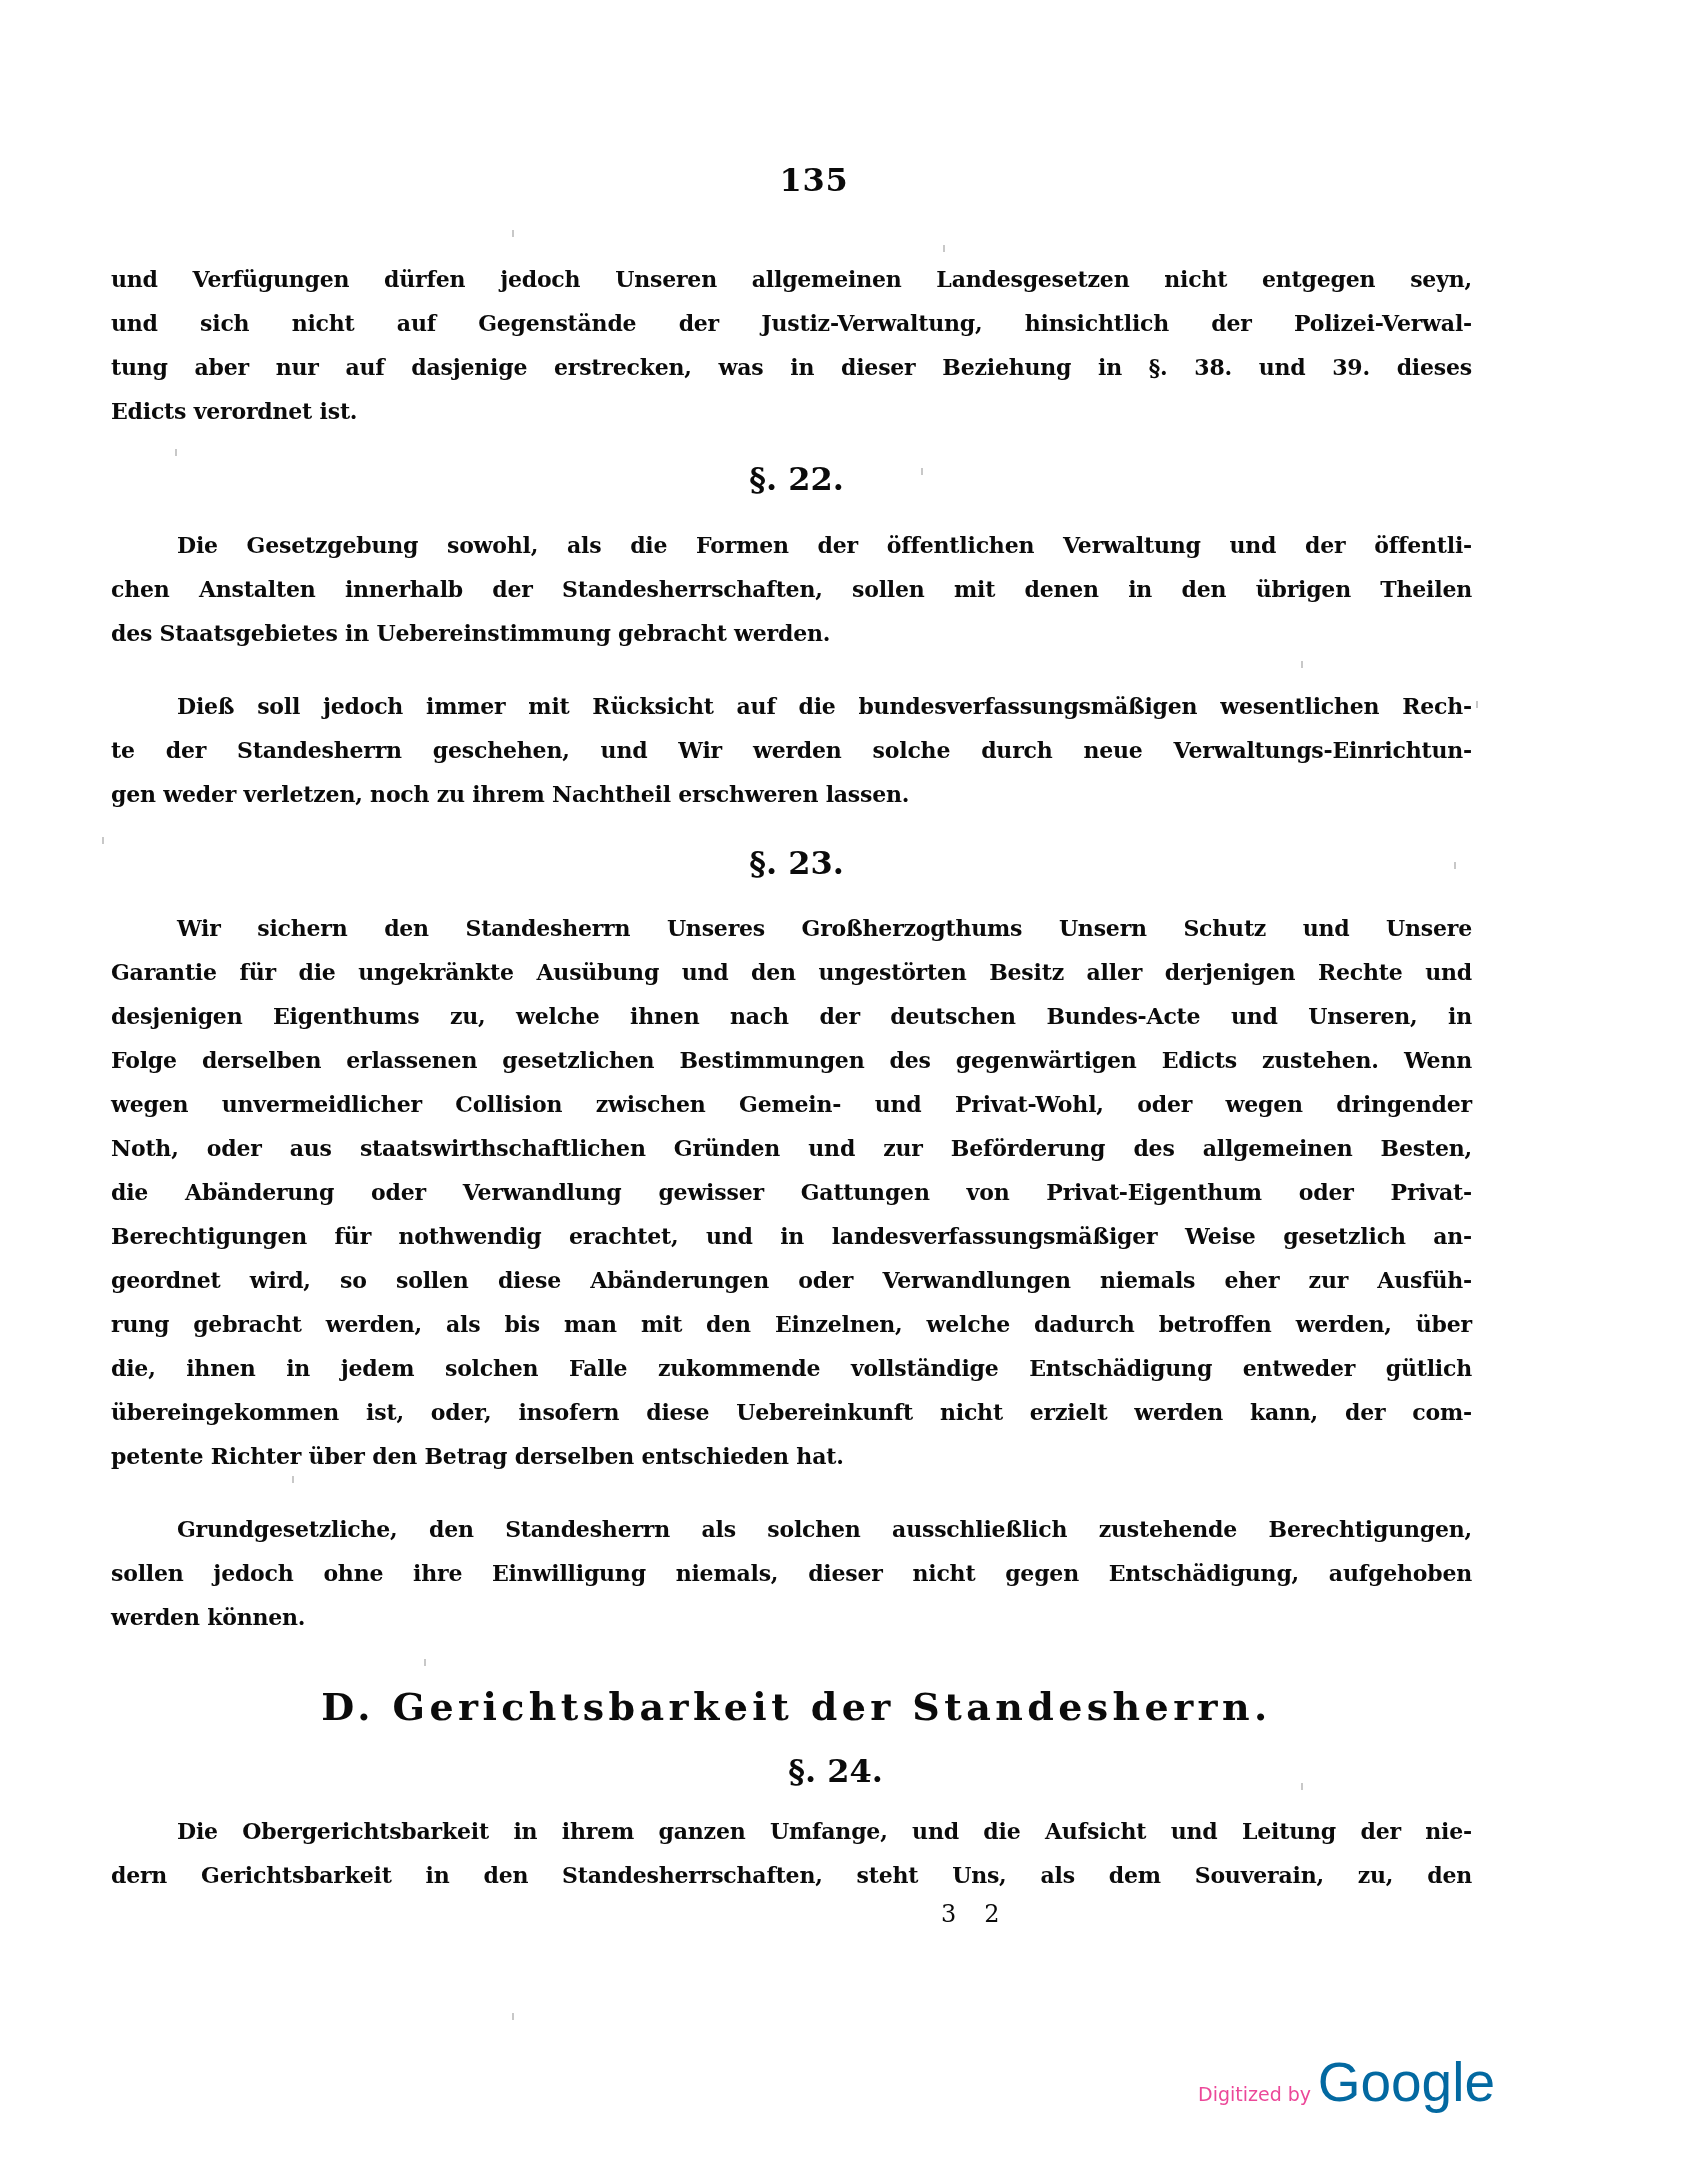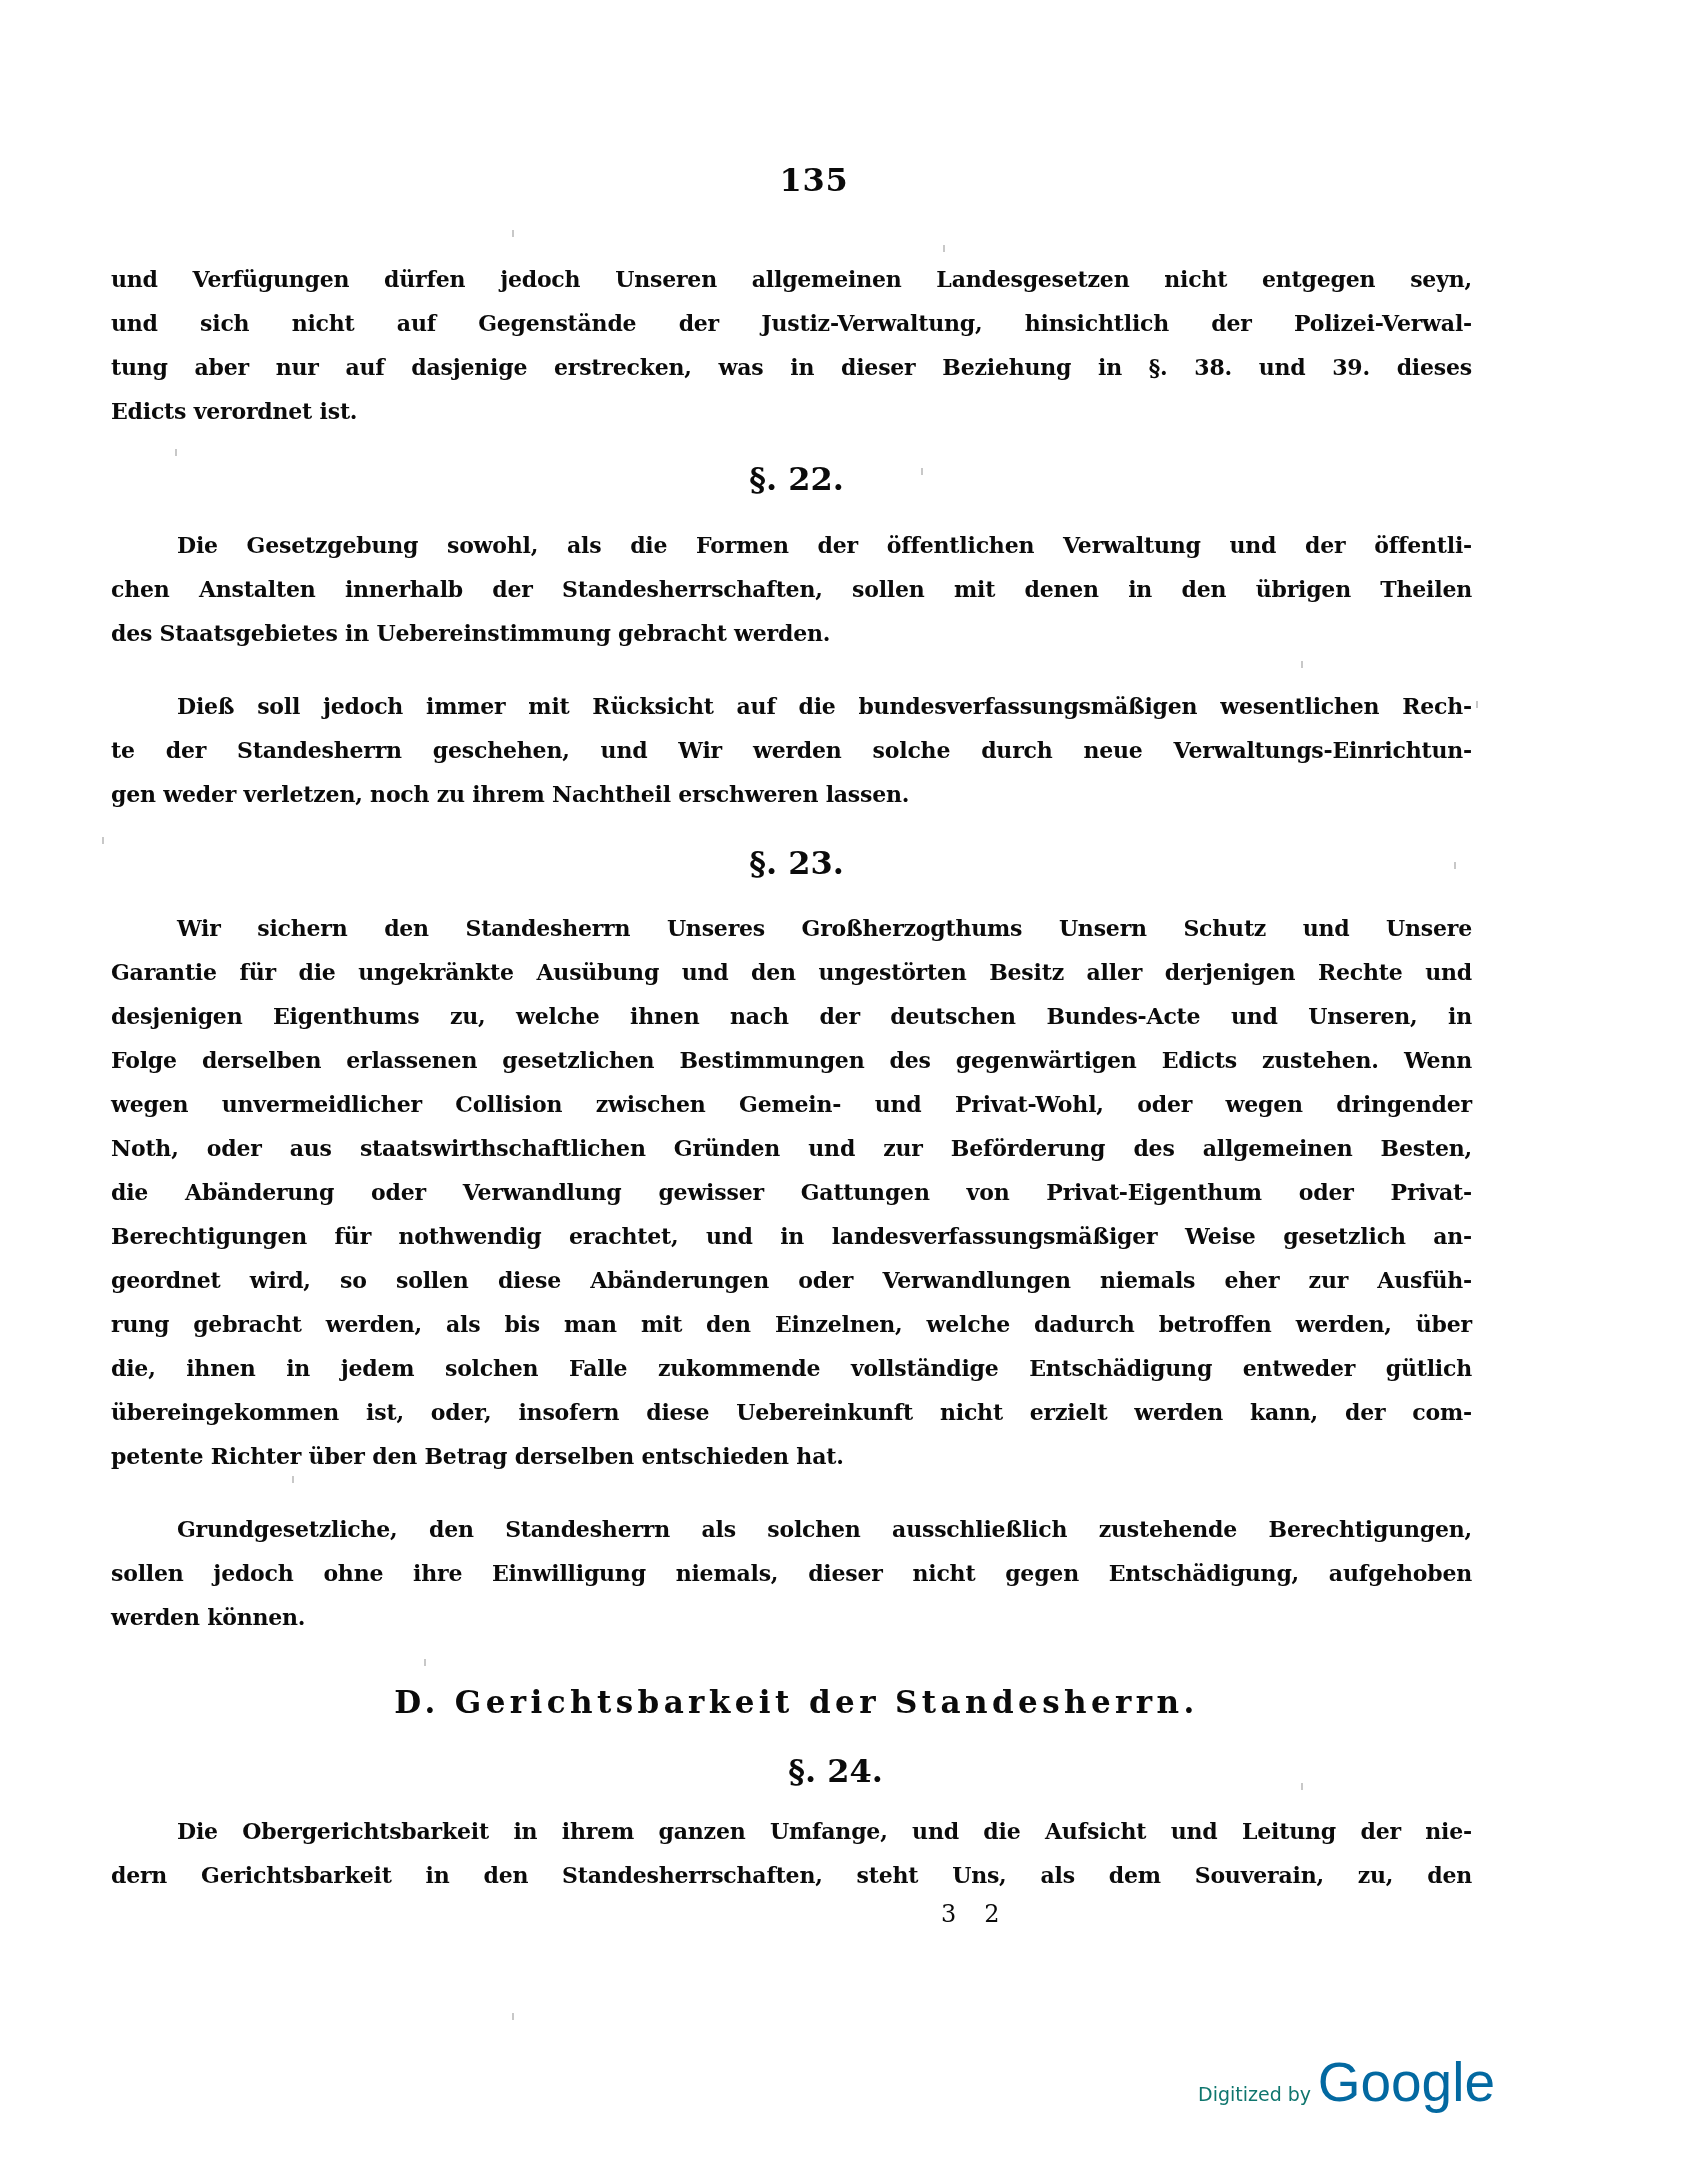--- a/index.html
+++ b/index.html
@@ -7,24 +7,24 @@
          font-family:"DejaVu Serif", serif; color:#0b0b0b; }
   .page-number { position:absolute; left:10px; width:1608px; top:161px; text-align:center;
                  font-size:32px; font-weight:bold; letter-spacing:0.7px; }
   .body-text { position:absolute; left:111px; width:1361px; }
   .para { margin:0; font-size:22px; line-height:44px; font-weight:bold; text-align:justify;
           text-align-last:left; letter-spacing:-0.2px; }
   .para .line { display:block; text-align:justify; text-align-last:justify; white-space:nowrap; overflow:visible; }
   .para .line.last { text-align-last:left; }
   .indent { padding-left:66px; }
   .section-mark { position:absolute; left:0; width:1593px; text-align:center; font-size:32px; font-weight:bold; }
-  .subheading { position:absolute; left:0; width:1593px; text-align:center; font-size:31px; font-weight:bold; letter-spacing:4.4px; }
+  .subheading { position:absolute; left:0; width:1593px; text-align:center; font-size:38px; font-weight:bold; letter-spacing:4.4px; }
   .signature { position:absolute; left:921px; top:1900px; font-size:24px; font-weight:normal; letter-spacing:10.2px;margin-left:20px; }
   .watermark { position:absolute; left:1198px; top:2050px; color:#b0b0b0; white-space:nowrap; }
-  .watermark .small { font-family:"DejaVu Sans", sans-serif; font-size:19px; color:#0f766e; vertical-align:baseline; }
+  .watermark .small { font-family:"DejaVu Sans", sans-serif; font-size:19px; color:#ec4899; vertical-align:baseline; }
   .watermark .brand { font-family:Liberation Sans, sans-serif; font-size:55px; color:#0369a1; margin-left:2.9px; vertical-align:baseline; }
   .speck { position:absolute; width:2.2px; height:7.3px; background:#9a9a9a; opacity:.55; }
 </style>
 </head>
 <body>
 
 <div>
 
   <div class="page-number">135</div>
 

